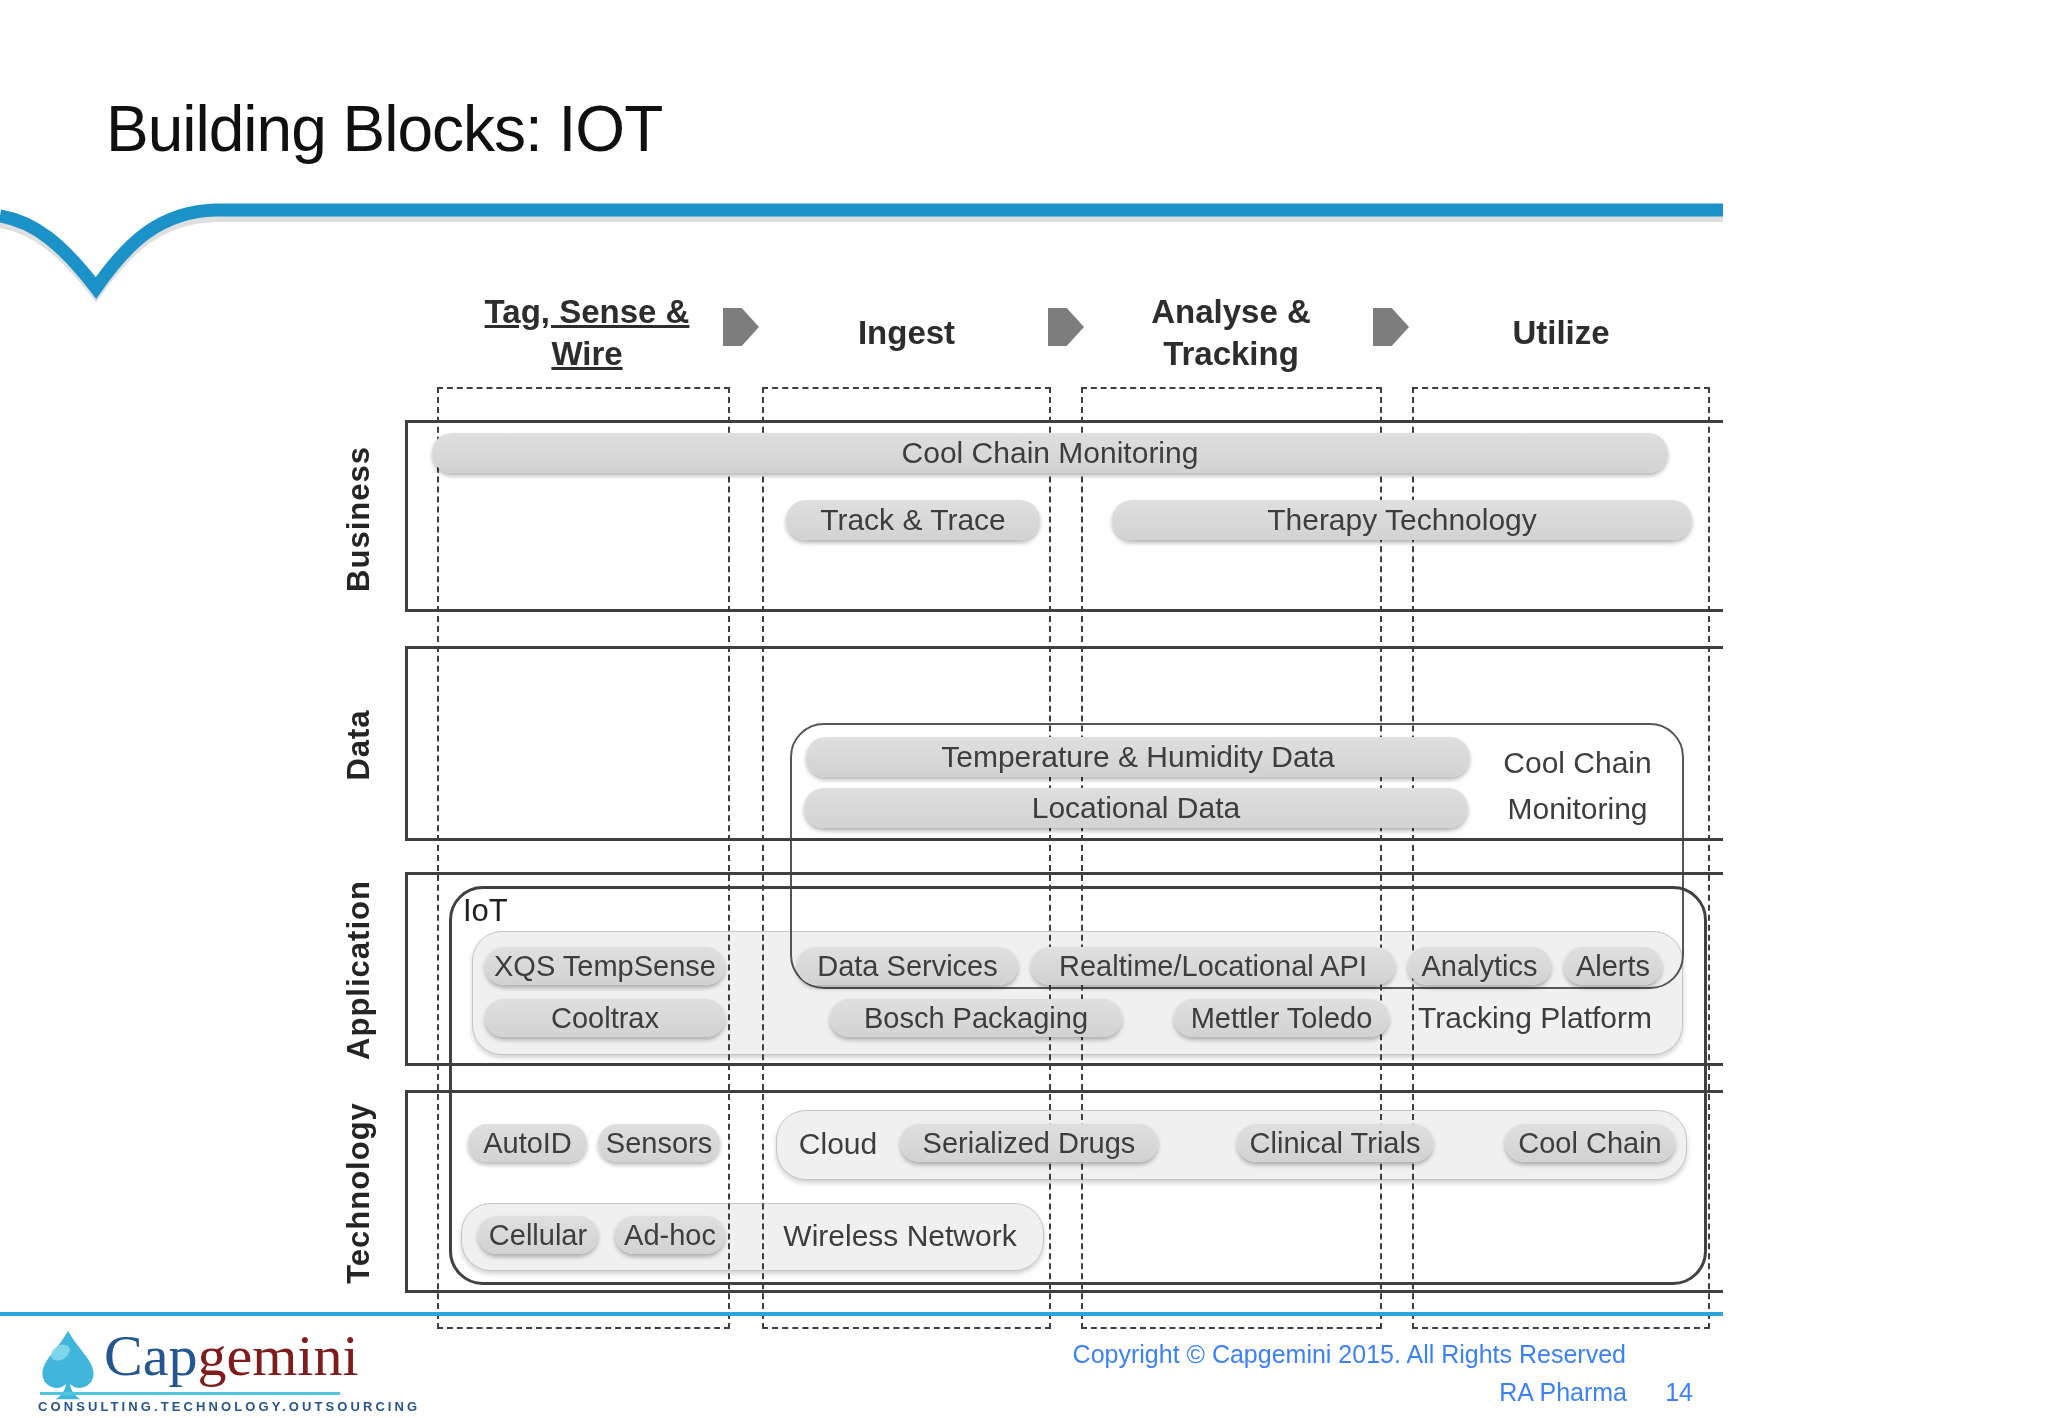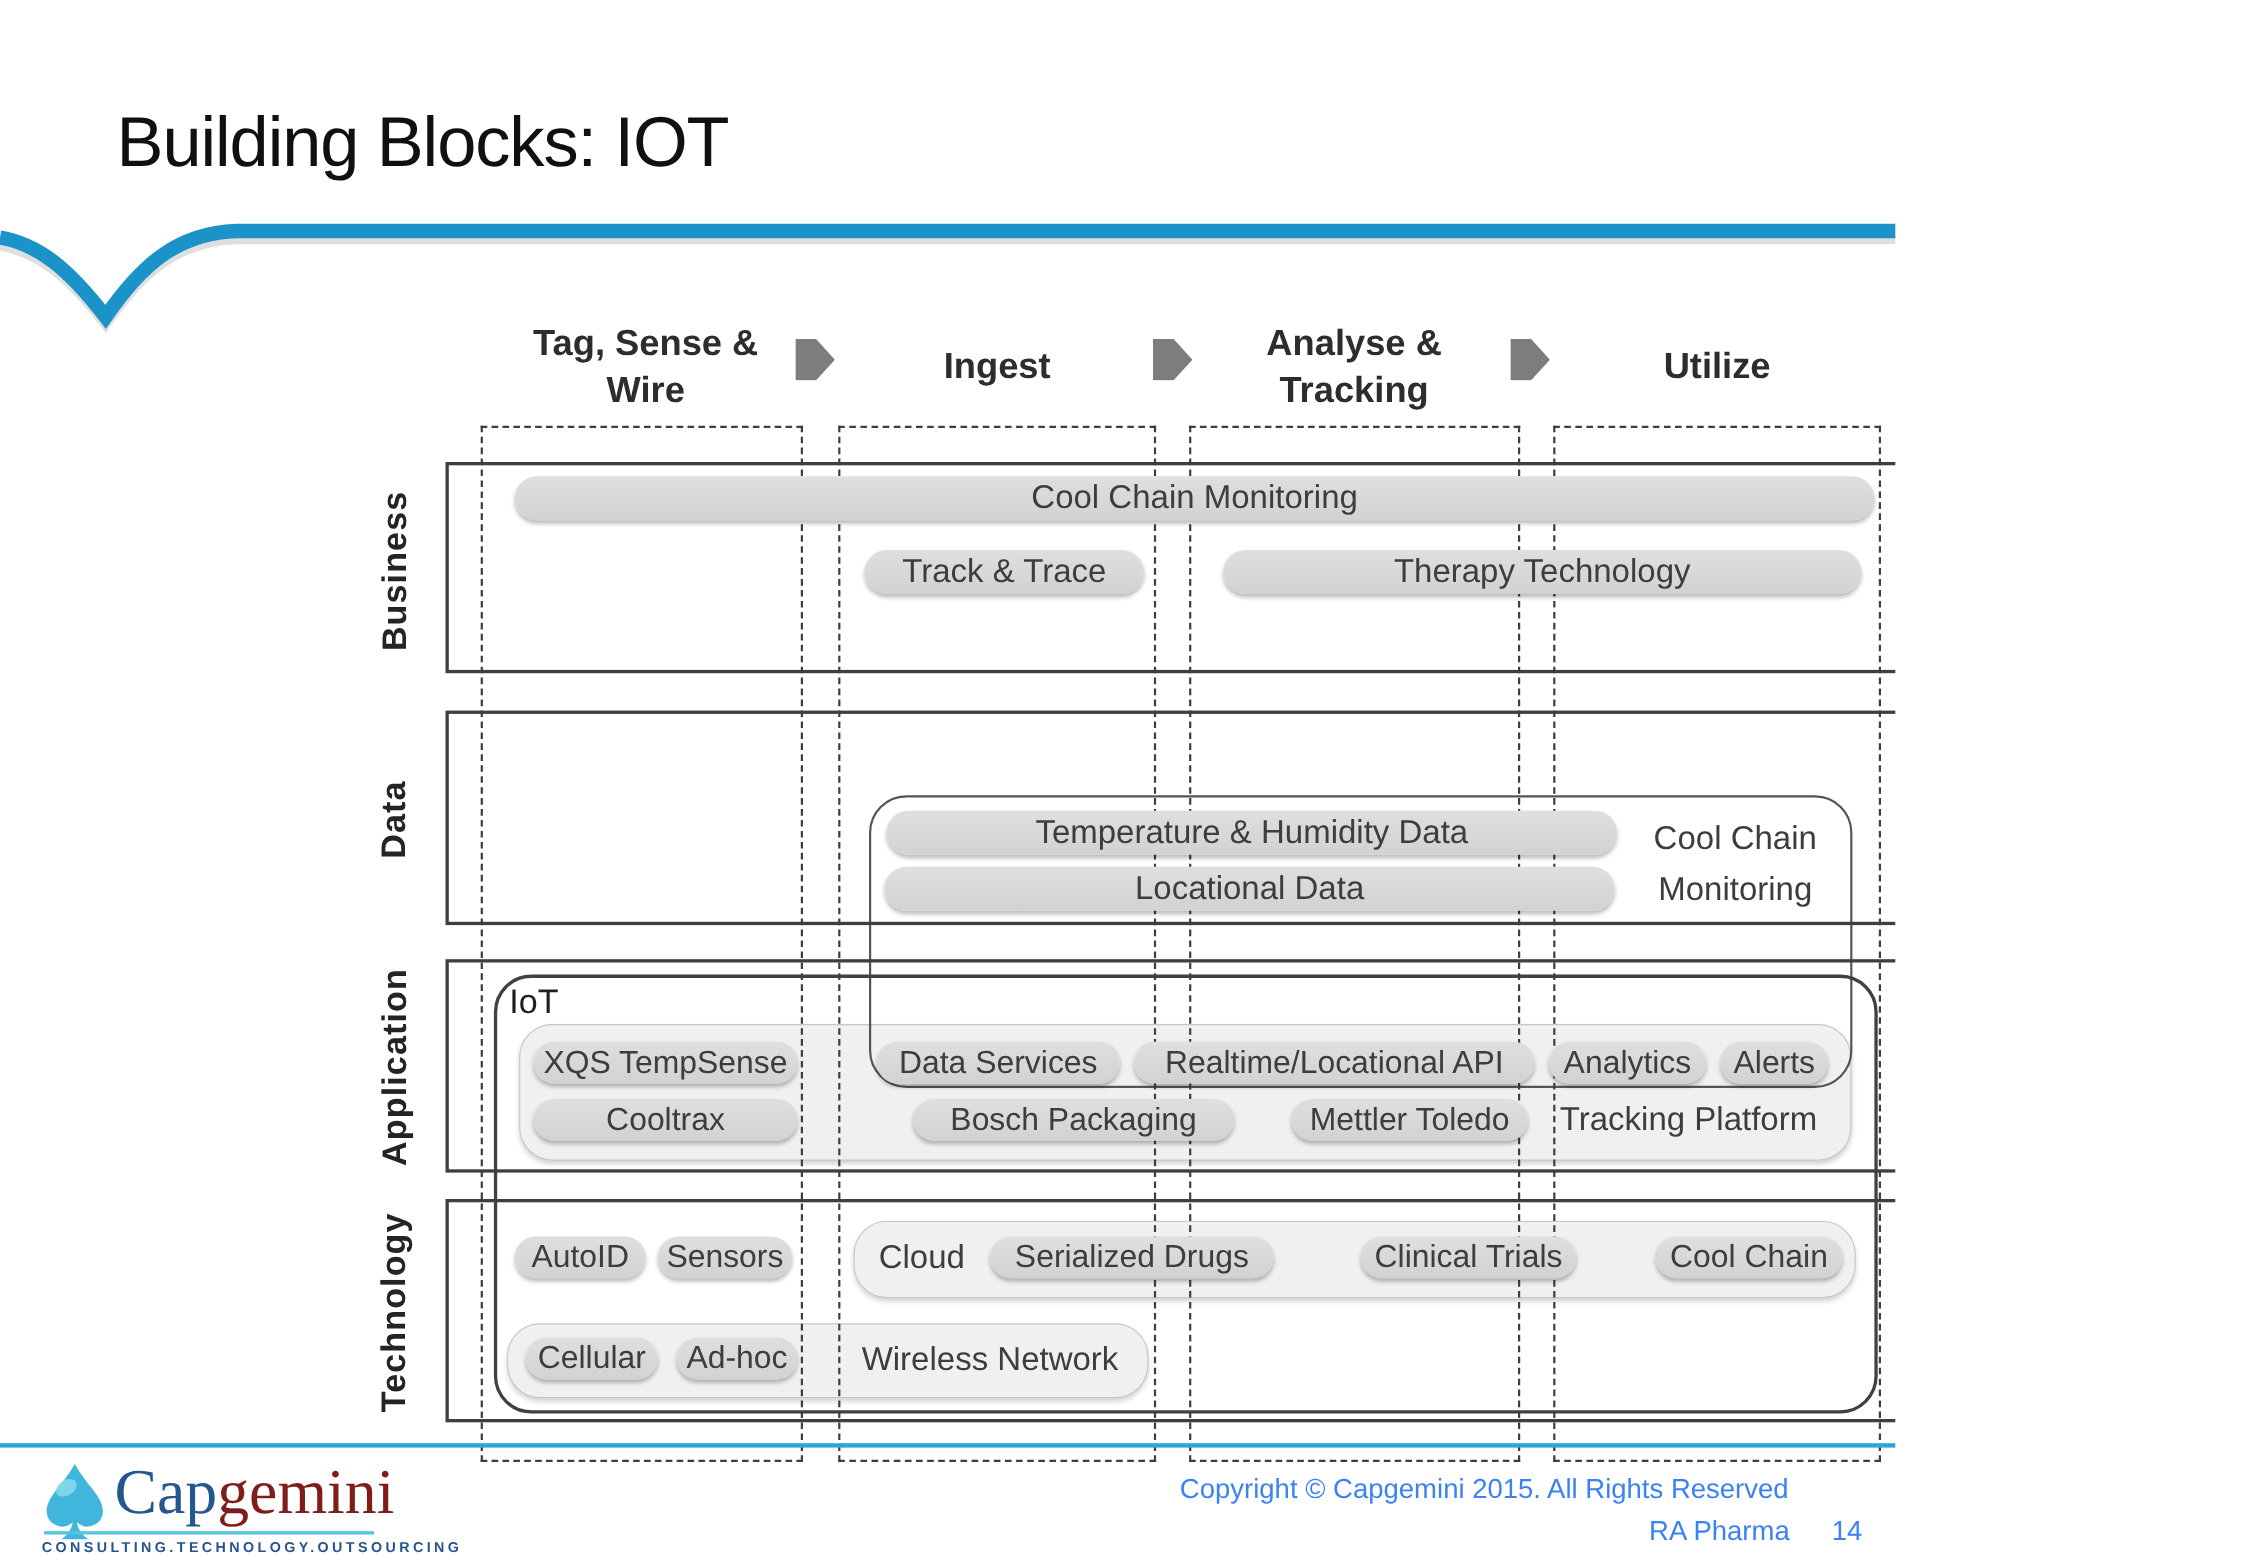--- a/index.html
+++ b/index.html
@@ -45,21 +45,21 @@
 
 <div class="slide">
 
   <svg class="swoosh" width="2048" height="310" viewBox="0 0 2048 310">
     <path d="M 0,224 C 35,230 62,252 96,296 C 128,250 160,220 215,218 L 1925,218 C 1990,218 2022,190 2046,146" fill="none" stroke="#b9b9b9" stroke-width="8" opacity="0.45"></path>
     <path d="M 0,216 C 35,222 62,244 96,288 C 128,242 160,212 215,210 L 1925,210 C 1990,210 2022,182 2046,138" fill="none" stroke="#1b93c8" stroke-width="13"></path>
   </svg>
 
   <div class="abs title" style="left:106px;top:92px;">Building Blocks: IOT</div>
 
-  <div class="col-head" style="left:437px;width:300px;">
+  <div class="col-head" style="left:437px;width:300px;text-decoration:underline;">
     <span>Tag, Sense &amp;</span>
     <span>Wire</span>
   </div>
   <div class="arrow" style="left:723px;"></div>
   <div class="col-head" style="left:762px;width:289px;">
     <span>Ingest</span>
   </div>
   <div class="arrow" style="left:1048px;"></div>
   <div class="col-head" style="left:1081px;width:300px;">
     <span>Analyse &amp;</span>
@@ -78,21 +78,21 @@
   <div class="rowrect" style="left:405px;top:420px;width:1321px;height:186px;"></div>
   <div class="rowrect" style="left:405px;top:646px;width:1321px;height:189px;"></div>
   <div class="rowrect" style="left:405px;top:872px;width:1321px;height:188px;"></div>
   <div class="rowrect" style="left:405px;top:1090px;width:1321px;height:197px;"></div>
 
   <div class="rowlabel" style="left:263px;top:497px;width:192px;">Business</div>
   <div class="rowlabel" style="left:261px;top:723px;width:195px;">Data</div>
   <div class="rowlabel" style="left:262px;top:948px;width:194px;">Application</div>
   <div class="rowlabel" style="left:257px;top:1171px;width:203px;">Technology</div>
 
-  <div class="pill" style="left:468px;top:433px;width:1236px;">Cool Chain Monitoring</div>
+  <div class="pill" style="left:432px;top:433px;width:1236px;">Cool Chain Monitoring</div>
   <div class="pill" style="left:786px;top:500px;width:254px;">Track &amp; Trace</div>
   <div class="pill" style="left:1112px;top:500px;width:580px;">Therapy Technology</div>
 
   <div class="holder" style="left:790px;top:723px;width:890px;height:262px;border-width:2px;border-color:#555;"></div>
   <div class="pill" style="left:806px;top:737px;width:664px;">Temperature &amp; Humidity Data</div>
   <div class="pill" style="left:804px;top:788px;width:664px;">Locational Data</div>
   <div class="cc-label">
     <div>Cool Chain</div>
     <div>Monitoring</div>
   </div>

